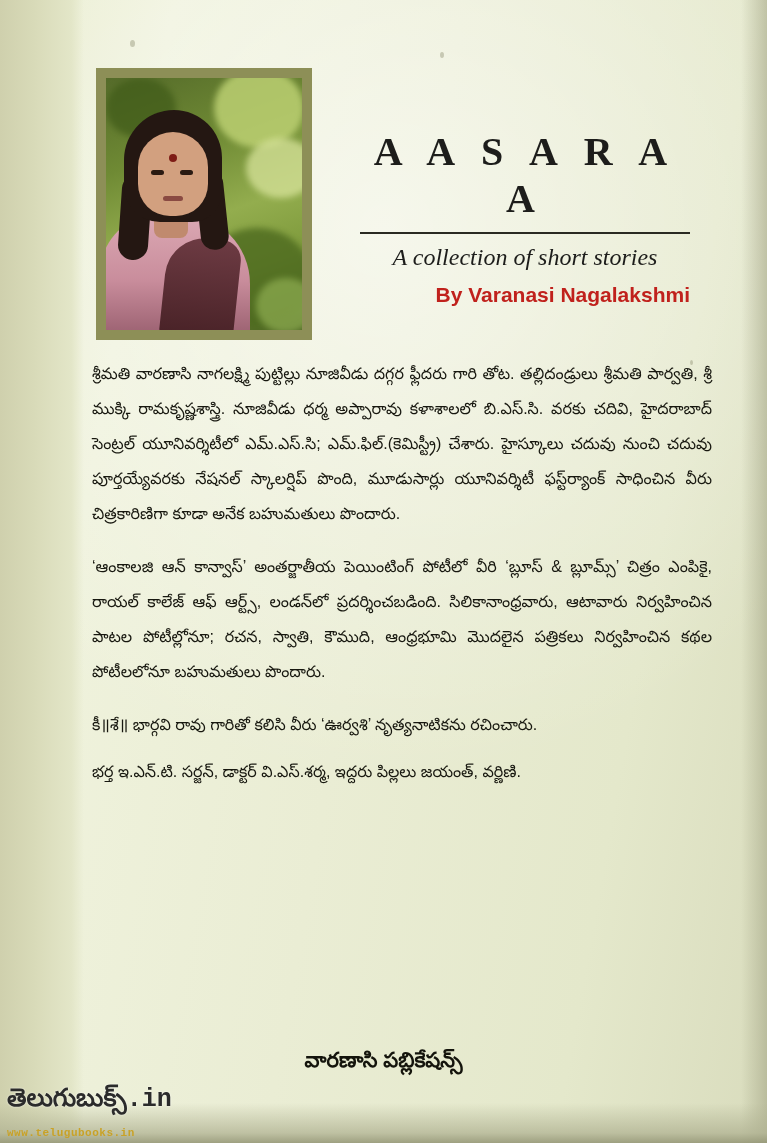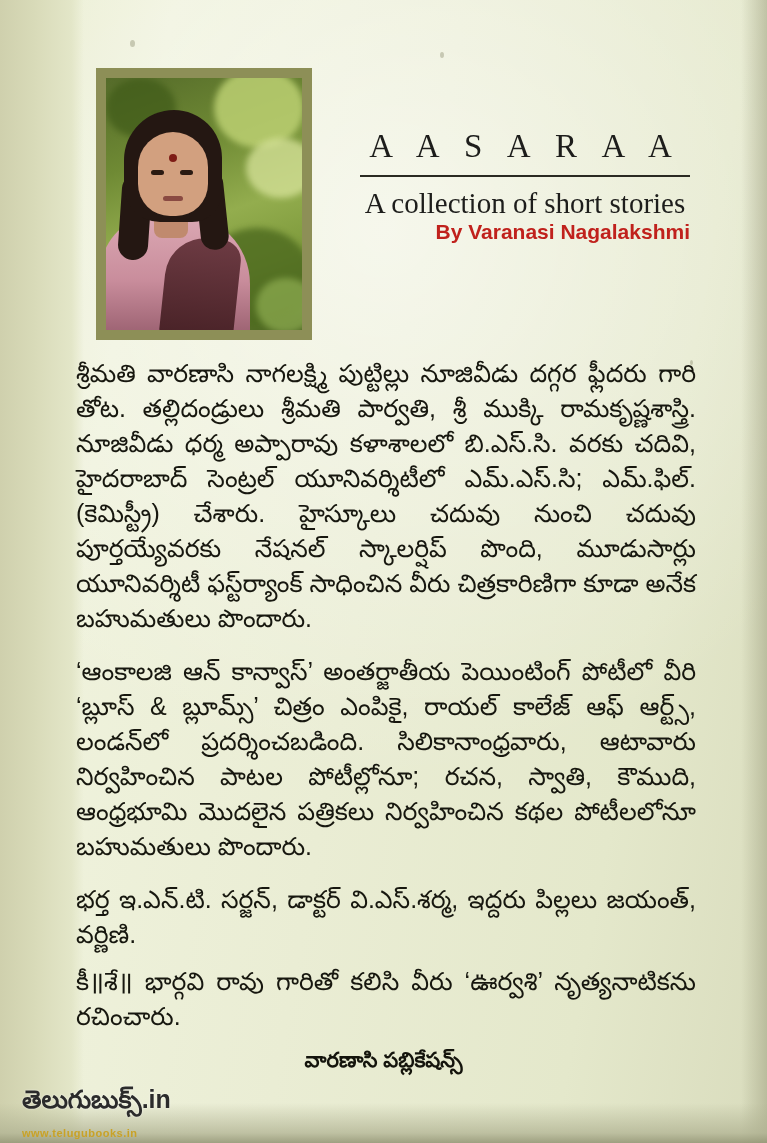--- a/index.html
+++ b/index.html
@@ -181,53 +181,54 @@
   
   #title-block {
     position: absolute;
     left: 360px;
     top: 128px;
     width: 330px;
     text-align: center;
   }
   #main-title {
     font-family: "Liberation Serif", serif;
-    font-size: 33px;
+    font-size: 40px;
     letter-spacing: 9px;
     color: #1d1d1b;
-    font-weight: 400;
+    font-weight: 700;
     padding-bottom: 6px;
   }
   #title-rule {
     height: 2px;
     background: #2a2a22;
     margin: 4px 0 10px 0;
   }
   #subtitle {
     font-family: "Liberation Serif", serif;
-    font-size: 29px;
+    font-style: italic;
+    font-size: 24px;
     color: #1d1d1b;
-    margin-bottom: 0;
+    margin-bottom: 12px;
   }
   #byline {
     font-family: "Liberation Sans", sans-serif;
     font-weight: 700;
     font-size: 21px;
     color: #c0211c;
     text-align: right;
   }
 
   
   #body-text {
     position: absolute;
-    left: 76px;
+    left: 92px;
     top: 356px;
     width: 620px;
     color: #17170f;
-    font-size: 25px;
+    font-size: 16px;
     line-height: 35px;
     font-family: "Liberation Sans", sans-serif;
   }
   #body-text p {
     margin: 0 0 18px 0;
     text-align: justify;
   }
   #body-text p.tight { margin-bottom: 12px; }
 
   #publisher {
@@ -237,23 +238,23 @@
     width: 767px;
     text-align: center;
     font-size: 21px;
     font-weight: 700;
     color: #14140c;
   }
 
   
   #watermark {
     position: absolute;
-    left: 22px;
+    left: 7px;
     bottom: 4px;
-    font-family: Liberation Sans, sans-serif;
+    font-family: Liberation Mono, monospace;
     line-height: 1;
   }
   #watermark .wm-main {
     font-size: 25px;
     font-weight: 700;
     color: #2b2b2b;
     text-shadow: 0 0 2px rgba(255,255,255,.8);
   }
   #watermark .wm-sub {
     font-size: 11px;
@@ -308,22 +309,22 @@
   <div id="title-block">
     <div id="main-title">A A S A R A A</div>
     <div id="title-rule"></div>
     <div id="subtitle">A collection of short stories</div>
     <div id="byline">By Varanasi Nagalakshmi</div>
   </div>
 
   <div id="body-text">
     <p>శ్రీమతి వారణాసి నాగలక్ష్మి పుట్టిల్లు నూజివీడు దగ్గర ఫ్లీదరు గారి తోట. తల్లిదండ్రులు శ్రీమతి పార్వతి, శ్రీ ముక్కి రామకృష్ణశాస్త్రి. నూజివీడు ధర్మ అప్పారావు కళాశాలలో బి.ఎస్.సి. వరకు చదివి, హైదరాబాద్ సెంట్రల్ యూనివర్శిటీలో ఎమ్.ఎస్.సి; ఎమ్.ఫిల్.(కెమిస్ట్రీ) చేశారు. హైస్కూలు చదువు నుంచి చదువు పూర్తయ్యేవరకు నేషనల్ స్కాలర్షిప్ పొంది, మూడుసార్లు యూనివర్శిటీ ఫస్ట్‌ర్యాంక్ సాధించిన వీరు చిత్రకారిణిగా కూడా అనేక బహుమతులు పొందారు.</p>
     <p>‘ఆంకాలజి ఆన్ కాన్వాస్’ అంతర్జాతీయ పెయింటింగ్ పోటీలో వీరి ‘బ్లూస్ &amp; బ్లూమ్స్’ చిత్రం ఎంపికై, రాయల్ కాలేజ్ ఆఫ్ ఆర్ట్స్, లండన్‌లో ప్రదర్శించబడింది. సిలికానాంధ్రవారు, ఆటావారు నిర్వహించిన పాటల పోటీల్లోనూ; రచన, స్వాతి, కౌముది, ఆంధ్రభూమి మొదలైన పత్రికలు నిర్వహించిన కథల పోటీలలోనూ బహుమతులు పొందారు.</p>
+    <p class="tight">కీ॥శే॥ భార్గవి రావు గారితో కలిసి వీరు ‘ఊర్వశి’ నృత్యనాటికను రచించారు.</p>
     <p class="tight">భర్త ఇ.ఎన్.టి. సర్జన్, డాక్టర్ వి.ఎస్.శర్మ, ఇద్దరు పిల్లలు జయంత్, వర్ణిణి.</p>
-    <p class="tight">కీ॥శే॥ భార్గవి రావు గారితో కలిసి వీరు ‘ఊర్వశి’ నృత్యనాటికను రచించారు.</p>
   </div>
 
   <div id="publisher">వారణాసి పబ్లికేషన్స్</div>
 
   <div id="watermark">
     <div class="wm-main">తెలుగుబుక్స్.in</div>
     <div class="wm-sub">www.telugubooks.in</div>
   </div>
 
 </div>

